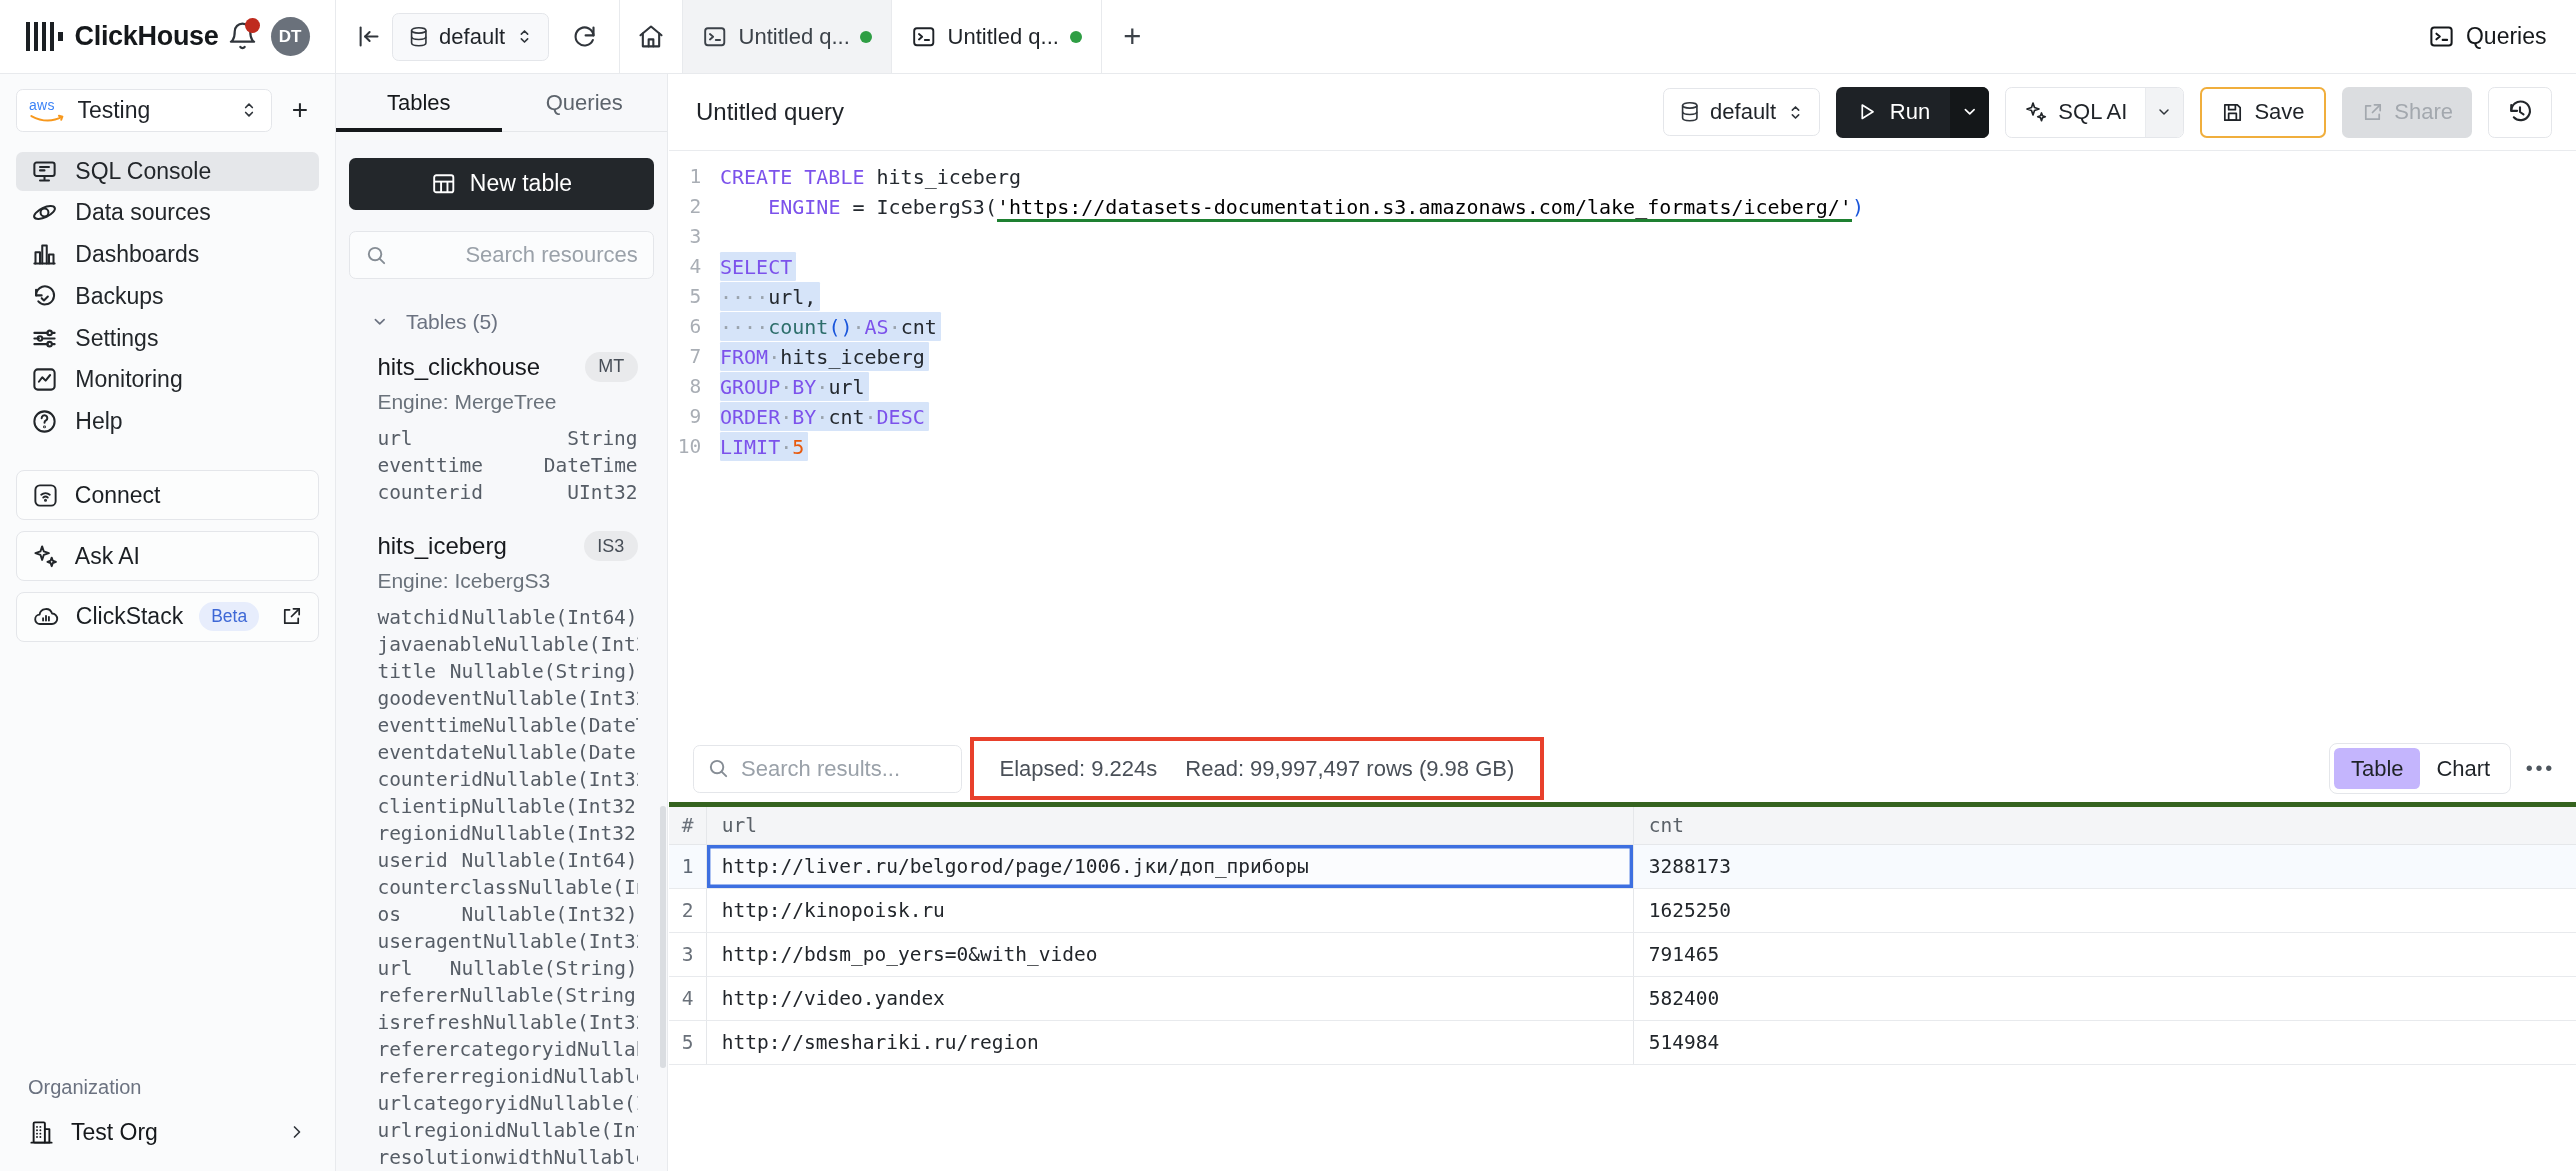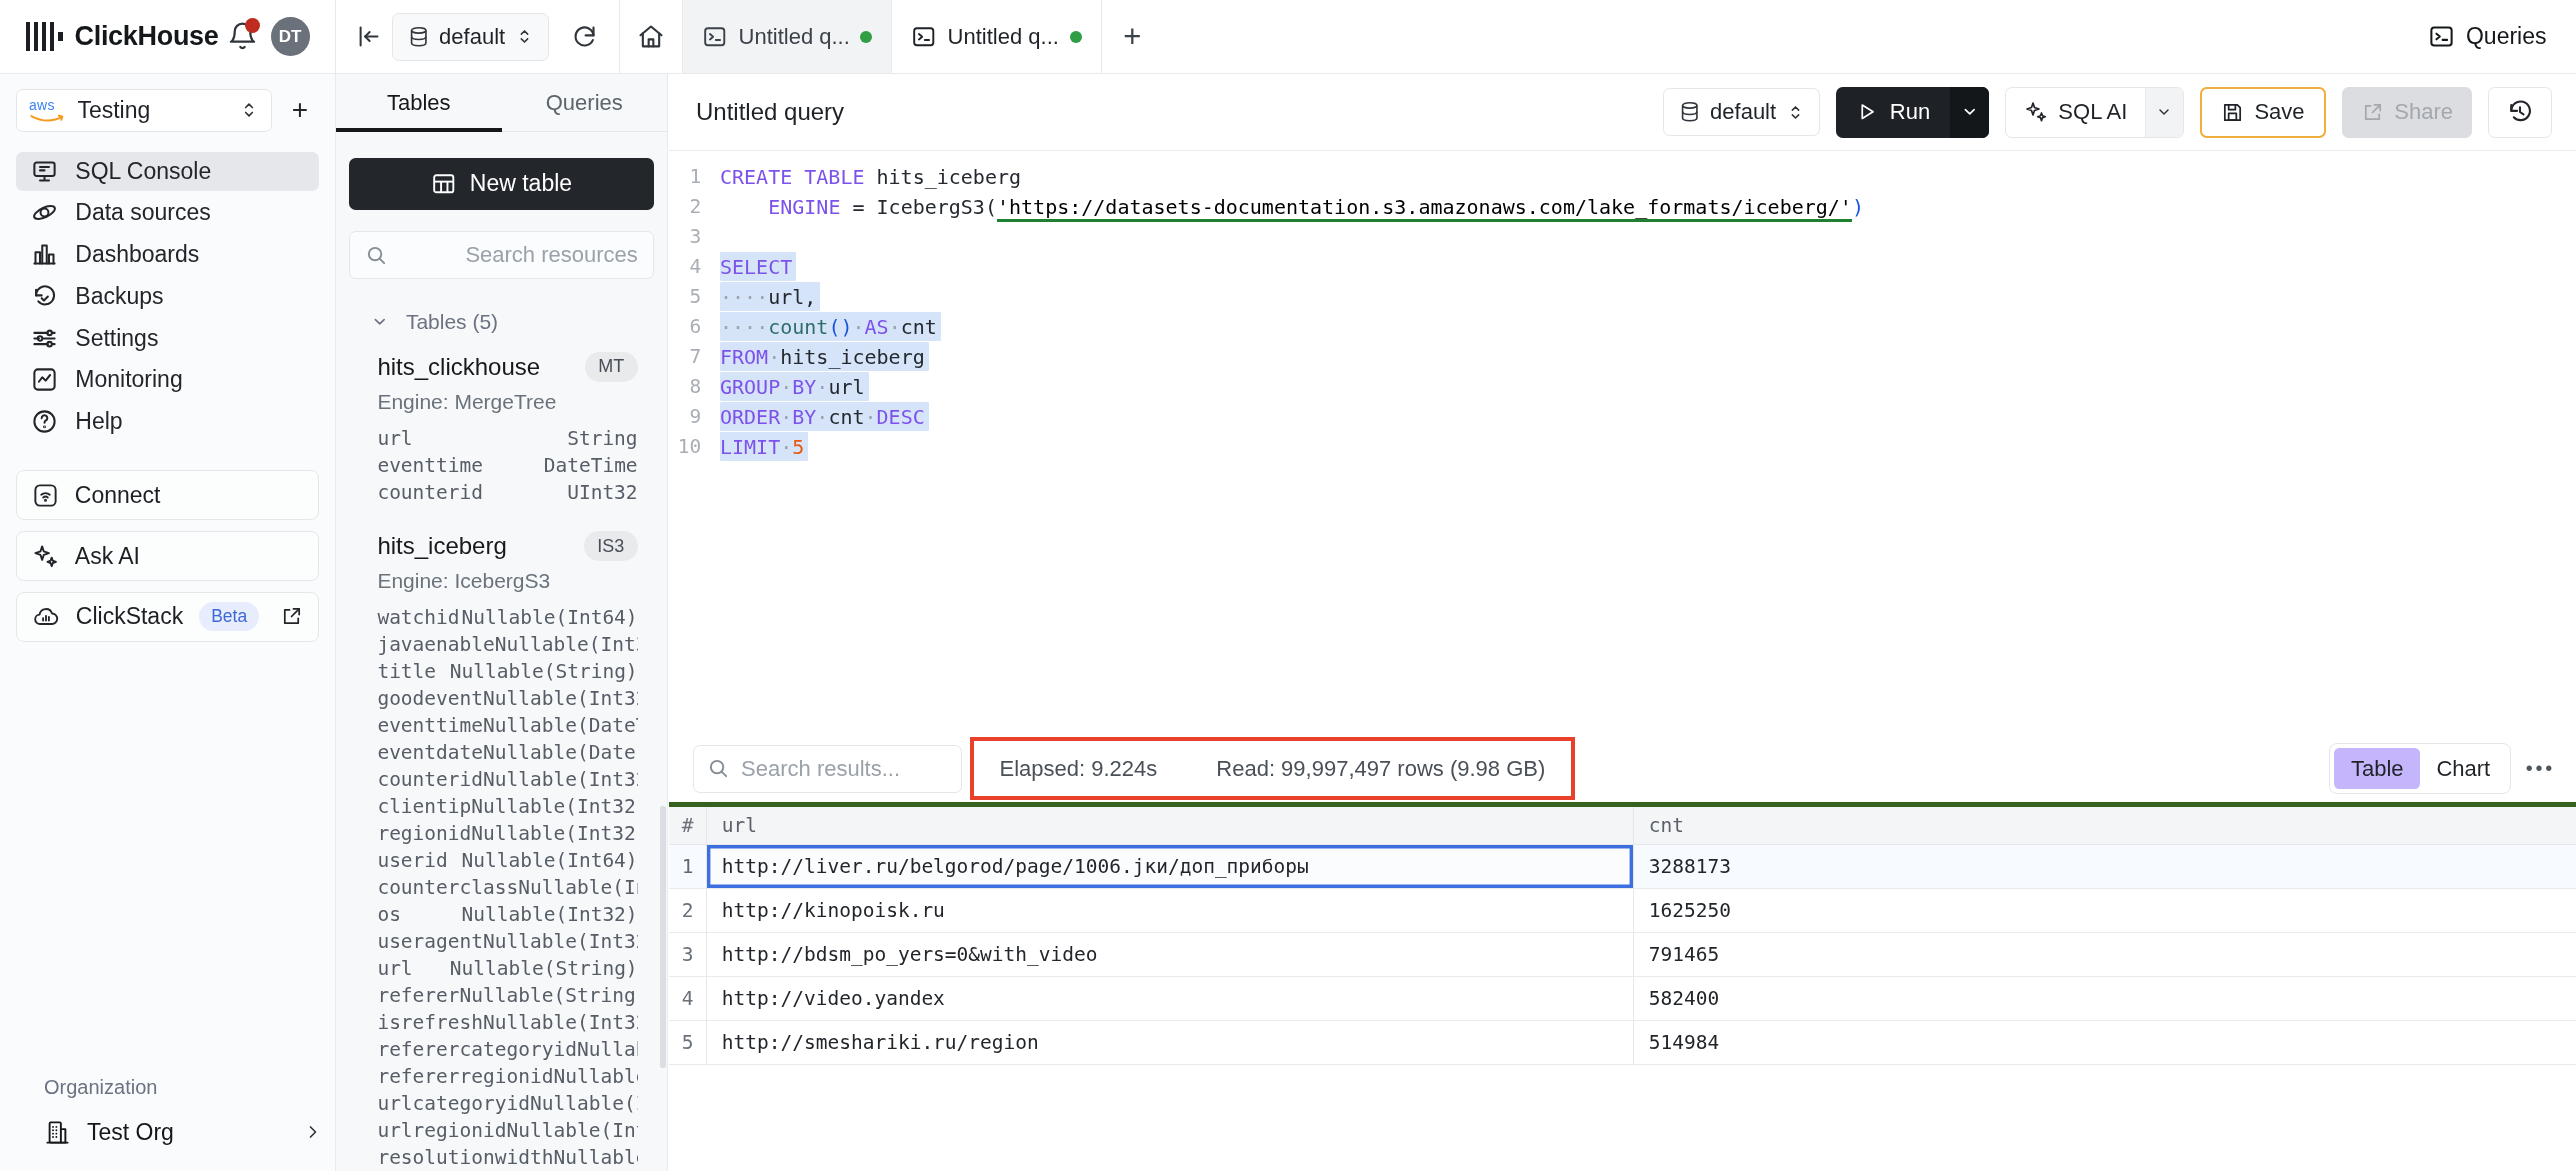--- a/index.html
+++ b/index.html
@@ -55,21 +55,21 @@
   .nav { margin-top:20px; padding:0 16px; display:flex; flex-direction:column; gap:2.7px; }
   .navitem { display:flex; align-items:center; gap:17.5px; height:39px; border-radius:6.7px;
     padding:0 14.8px; font-size:23px; color:#22262a; cursor:pointer; }
   .navitem.active { background:#E5E7EA; }
   .navitem svg { flex:none; }
   .cards { margin-top:29.5px; padding:0 16px; display:flex; flex-direction:column; gap:10.7px; }
   .card { display:flex; align-items:center; gap:16px; height:50px; border:1.3px solid #E4E6EA;
     border-radius:8px; background:#FCFDFD; padding:0 14.8px; font-size:23px; color:#1b1f23; cursor:pointer; }
   .betapill { background:#E7EDFC; color:#3E68D6; font-size:17.5px; padding:4px 12px; border-radius:671px; }
   .card .push { margin-left:auto; }
-  .orgblock { position:absolute; left:16px; bottom:17.5px; width:100%; padding:0 16px; }
+  .orgblock { position:absolute; left:0; bottom:17.5px; width:100%; padding:0 16px; }
   .orglabel { font-size:20px; color:#6B7280; padding-left:12px; }
   .orgrow { display:flex; align-items:center; gap:16px; height:43px; margin-top:12px;
     padding:0 12px; font-size:23px; color:#15181b; cursor:pointer; border-radius:6.7px; }
   .orgrow .push { margin-left:auto; }
 
   
   .sb2 { position:absolute; left:336px; top:74px; width:332px; height:1097px; background:#F7F8FA;
     border-right:1.3px solid #E8EAED; overflow:hidden; }
   .rtabs { display:flex; height:58px; border-bottom:1.3px solid #E5E7EA; }
   .rtab { flex:1; display:flex; align-items:center; justify-content:center; font-size:22px;
@@ -125,21 +125,21 @@
   .tk-str { color:#000000; border-bottom:3.4px solid #1E8031; padding-bottom:0.7px; }
   .ws { color:#9AA3AD; }
 
   
   .results { position:absolute; left:0; right:0; top:661px; bottom:0; }
   .rtoolbar { display:flex; align-items:center; height:67px; padding-left:24px; }
   .ressearch { width:269px; height:48px; border:1.3px solid #E4E6EA; border-radius:6.7px; background:#fff;
     display:flex; align-items:center; gap:10.7px; padding:0 13.4px; }
   .ressearch .ph { font-size:22px; color:#9AA1A9; }
   .redbox { margin-left:8px; height:63px; border:4px solid #E8402B; display:flex; align-items:center;
-    gap:59px; padding:0 25.5px; }
+    gap:28px; padding:0 25.5px; }
   .stat { font-size:22px; color:#4A5058; }
   .segwrap { margin-left:auto; display:flex; align-items:center; }
   .segmented { display:flex; border:1.3px solid #E4E6EA; border-radius:8px; background:#fff; padding:4px; height:51px; }
   .seg { width:86px; display:flex; align-items:center; justify-content:center; font-size:22px;
     color:#1f2328; border-radius:5.4px; cursor:pointer; }
   .seg.active { background:#c4b5fd; }
   .moremenu { width:58px; text-align:center; font-size:20px; letter-spacing:2.7px; color:#4E565E;
     cursor:pointer; margin-right:6.7px; }
   .greenbar { height:4.7px; background:#35631F; }
   .rtable { width:100%; }

